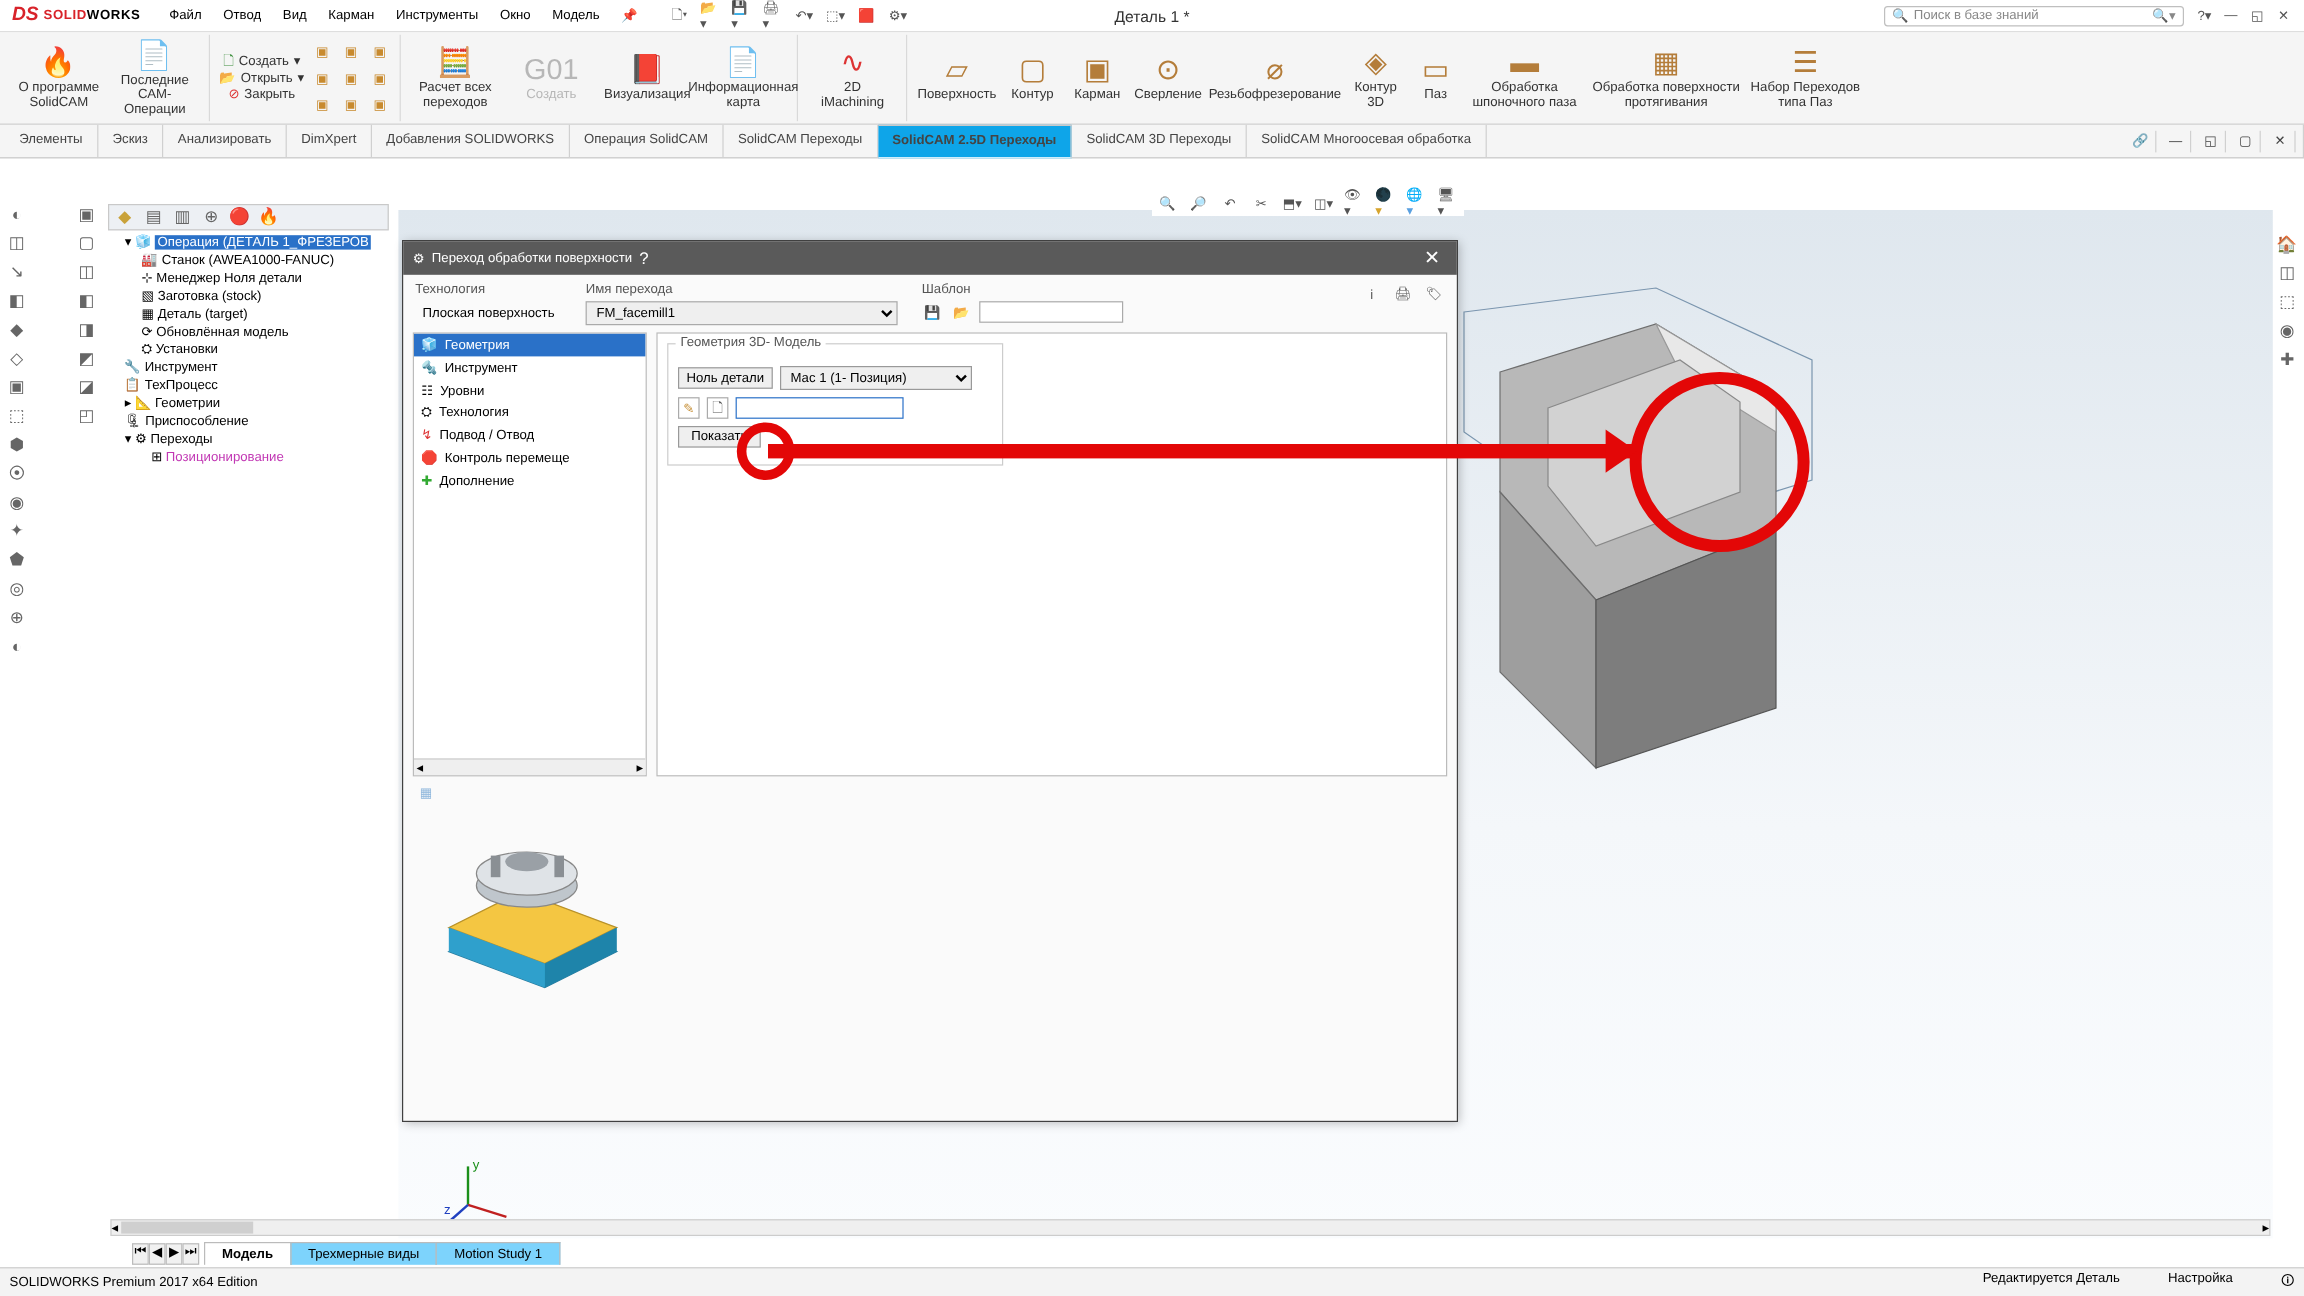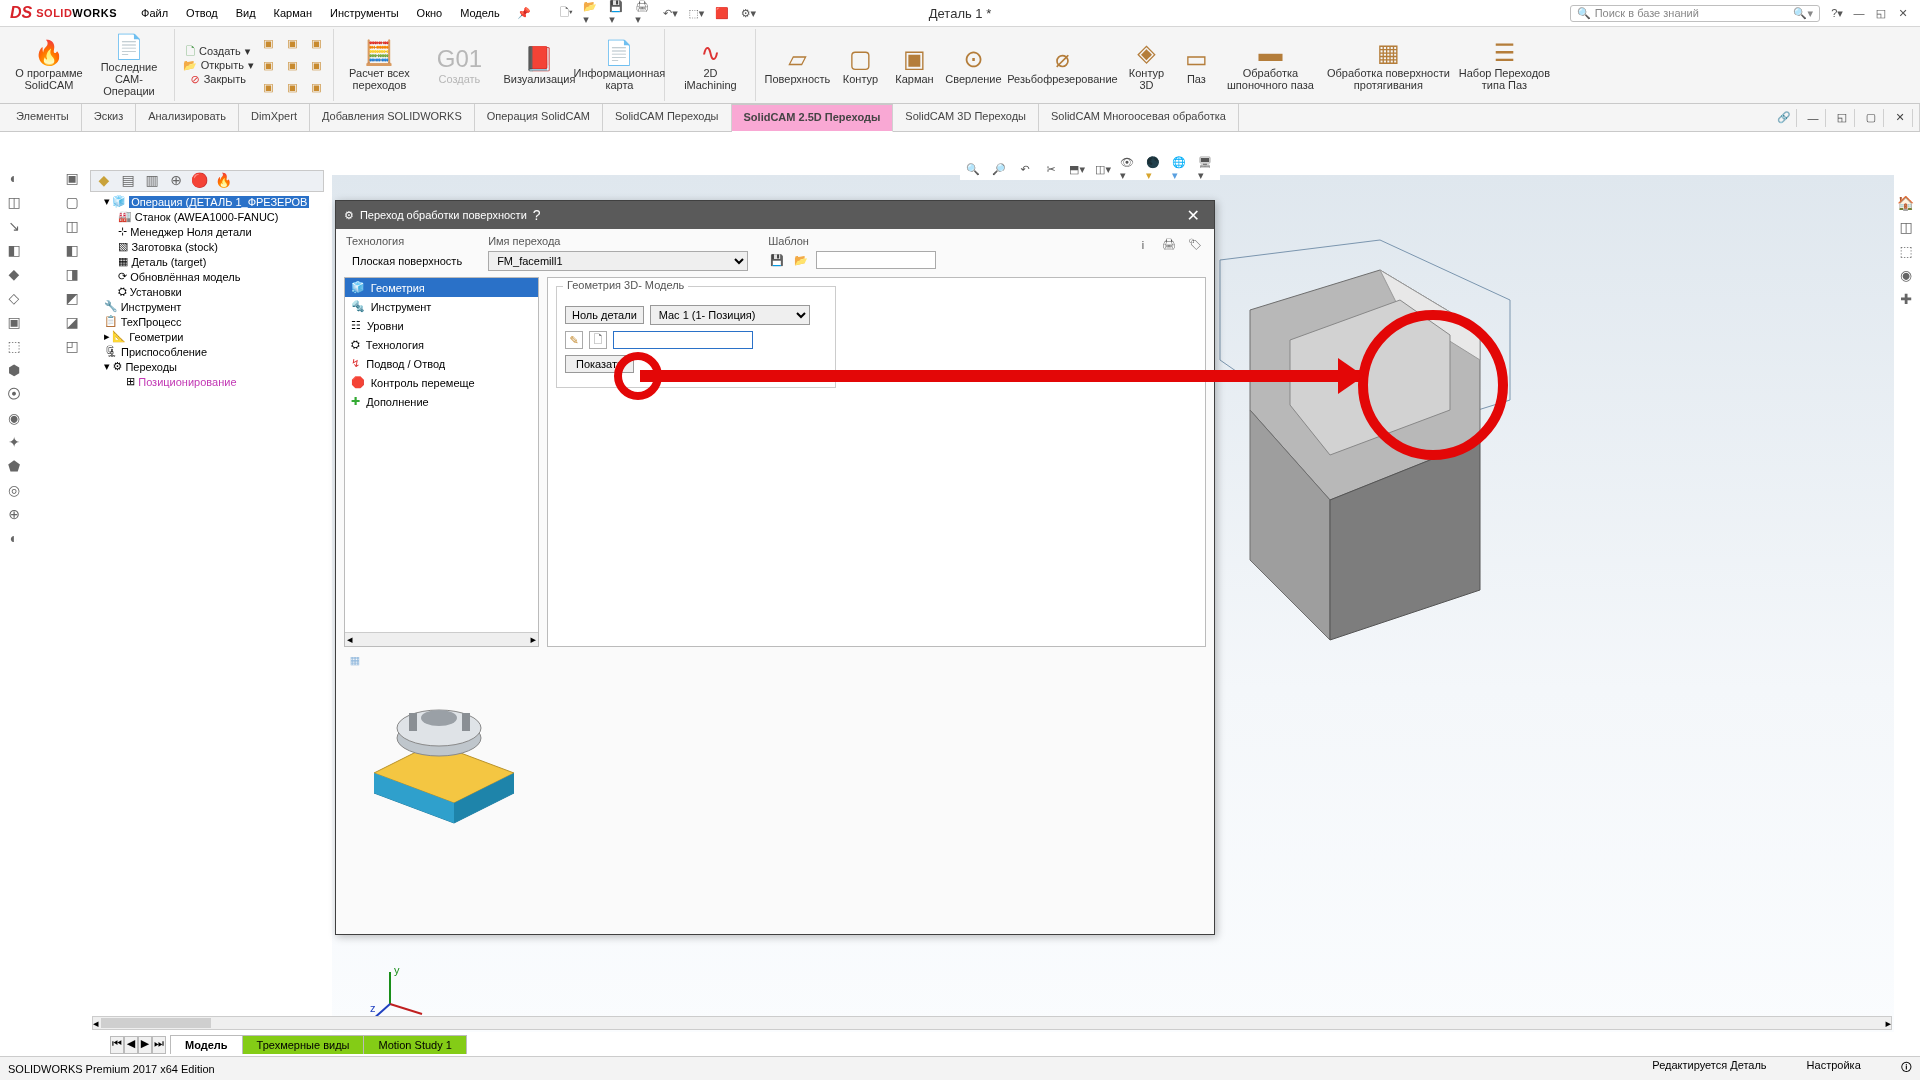--- a/index.html
+++ b/index.html
@@ -21,21 +21,21 @@
 .ribbon { height: 77px; background: #f5f5f5; border-bottom: 1px solid #c9c9c9; display: flex; padding: 2px 4px; }
 .rgrp { border-right: 1px solid #d9d9d9; padding: 2px 8px; display: flex; gap: 6px; }
 .rbtn { display: flex; flex-direction: column; align-items: center; justify-content: center; width: 74px; text-align: center; line-height: 1.1; color: #333; }
 .rbtn .ico { font-size: 24px; height: 28px; display: flex; align-items: center; justify-content: center; }
 .rbtn.small { flex-direction: row; width: auto; gap: 4px; font-size: 11px; }
 .small-col { display: flex; flex-direction: column; gap: 2px; justify-content: center; }
 .rbtn.disabled { color: #b7b7b7; }
 
 .ribbon-tabs { height: 28px; background: #f5f5f5; border-bottom: 1px solid #c9c9c9; display: flex; align-items: stretch; padding-left: 4px; }
 .ribbon-tabs span { padding: 6px 12px; border-right: 1px solid #d0d0d0; color: #444; cursor: default; }
-.ribbon-tabs span.active { background: #f9a8d4; font-weight: bold; border-top: 1px solid #c9c9c9; border-bottom: 1px solid #fff; margin-bottom: -1px; }
+.ribbon-tabs span.active { background: #0ea5e9; font-weight: bold; border-top: 1px solid #c9c9c9; border-bottom: 1px solid #fff; margin-bottom: -1px; }
 .ribbon-tabs .wctrls { margin-left: auto; display: flex; gap: 4px; align-items: center; padding-right: 6px; }
 
 .viewbar { position: absolute; top: 158px; left: 960px; display: flex; gap: 8px; background: #fff; padding: 2px 4px; }
 
 .vtool { position: absolute; top: 170px; left: 2px; width: 24px; display: flex; flex-direction: column; gap: 6px; align-items: center; }
 .vtool2 { position: absolute; top: 170px; left: 60px; width: 24px; display: flex; flex-direction: column; gap: 6px; align-items: center; }
 .vico { width: 18px; height: 18px; color: #666; font-size: 14px; text-align: center; }
 
 .vtool-r { position: absolute; top: 195px; right: 2px; width: 24px; display: flex; flex-direction: column; gap: 6px; align-items: center; }
 
@@ -74,21 +74,21 @@
 .viewport { position: absolute; top: 175px; left: 332px; right: 26px; bottom: 48px;
   background: linear-gradient(#dfe7ee,#f4f7fa 60%,#fafcfe); z-index: -1; }
 .redcircle { position: absolute; top: 310px; left: 1358px; width: 150px; height: 150px; border: 10px solid #e30707; border-radius: 50%; }
 .redarrow { position: absolute; top: 370px; left: 640px; width: 720px; height: 12px; background: #e30707; }
 .redarrow::after{ content:""; position:absolute; right:-22px; top:-12px; border:18px solid transparent; border-left:26px solid #e30707;}
 .redcircle2{ position:absolute; top:352px; left:614px; width:48px;height:48px;border:8px solid #e30707;border-radius:50%; }
 
 .part3d{ position:absolute; top:240px; left:1150px; width:380px; height:420px; }
 
 .bottomtabs{ position:absolute; bottom:26px; left:110px; height:24px; display:flex; align-items:flex-end;}
-.bottomtabs span{ border:1px solid #bbb; border-bottom:none; padding:3px 14px; background:#84cc16; margin-right:-1px;}
+.bottomtabs span{ border:1px solid #bbb; border-bottom:none; padding:3px 14px; background:#7dd3fc; margin-right:-1px;}
 .bottomtabs span.active{ background:#fff; font-weight:bold;}
 .bottomtabs .arrs{ display:flex; margin-right:4px;}
 .bottomtabs .arrs b{ width:14px;height:18px;border:1px solid #bbb;background:#f1f1f1;text-align:center;font-weight:normal;}
 .statusbar{ position:absolute; bottom:0; left:0; right:0; height:24px; background:#f3f3f3; border-top:1px solid #ccc; display:flex; align-items:center; padding:0 8px; font-size:11px;}
 .statusbar .r{ margin-left:auto; display:flex; gap:40px;}
 .triad{ position:absolute; bottom:56px; left:370px; width:60px; height:60px;}
 .hscroll{ position:absolute; bottom:50px; left:92px; right:28px; height:14px; background:#efefef; border:1px solid #ccc;}
 .hscroll .thumb{ position:absolute; left:8px; top:1px; bottom:1px; width:110px; background:#cfcfcf;}
 svg{ overflow:visible;}
 </style>

